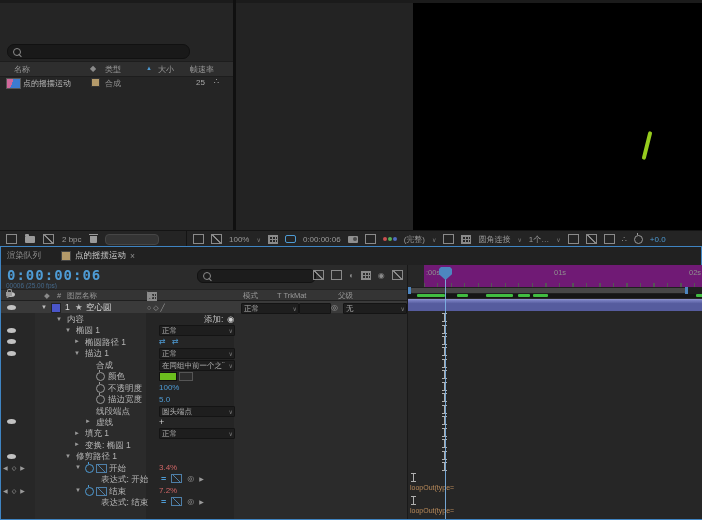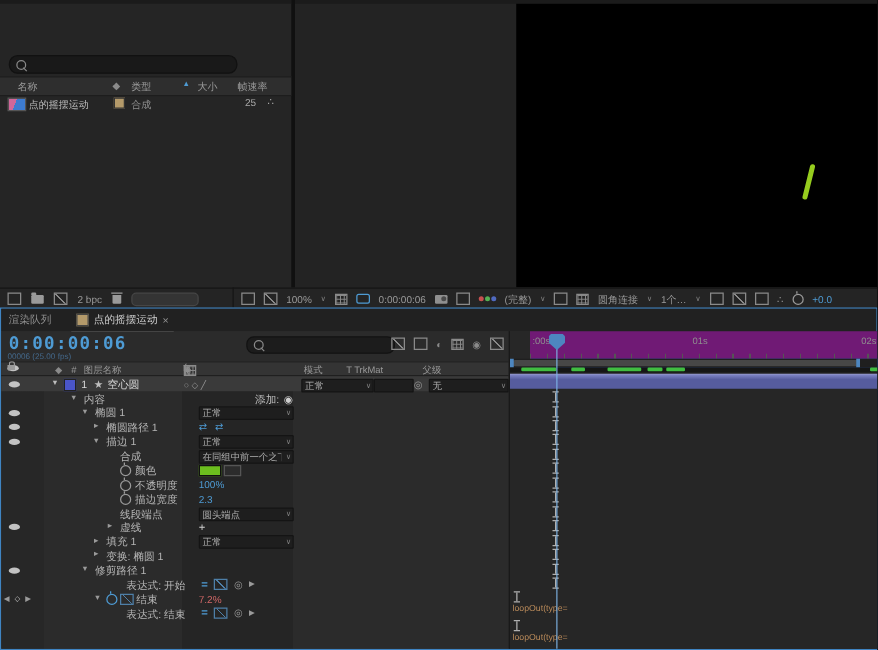--- a/index.html
+++ b/index.html
@@ -310,21 +310,21 @@
 
         <div class="row">
           <span class="swc sw-ico"></span>
           <span class="lbl" style="left:107px">不透明度</span>
           <span class="val blue">100%</span>
         </div>
 
         <div class="row">
           <span class="swc sw-ico"></span>
           <span class="lbl" style="left:107px">描边宽度</span>
-          <span class="val blue">2.3</span>
+          <span class="val blue">5.0</span>
         </div>
 
         <div class="row">
           <span class="lbl" style="left:95px">线段端点</span>
           <span class="dd"><span class="txt">圆头端点</span><span class="chev">∨</span></span>
         </div>
 
 
         <div class="row">
           <span class="eyec eye"></span>
@@ -343,20 +343,32 @@
           <span class="tw" style="left:73px">►</span>
           <span class="lbl" style="left:84px">变换: 椭圆 1</span>
         </div>
 
         <div class="row">
           <span class="eyec eye"></span>
           <span class="tw" style="left:64px">▼</span>
           <span class="lbl" style="left:75px">修剪路径 1</span>
         </div>
 
+        <div class="row">
+          <span class="knav">
+              <span>◀</span>
+              <span class="dia">◇</span>
+              <span>▶</span>
+            </span>
+          <span class="tw" style="left:74px">▼</span>
+          <span class="swc sw-ico blue" style="left:84px"></span>
+          <span class="gico" style="left:95px"></span>
+          <span class="lbl" style="left:108px">开始</span>
+          <span class="val red">3.4%</span>
+        </div>
 
         <div class="row">
           <span class="lbl" style="left:100px">表达式: 开始</span>
           <span class="exicons">
             <span class="eq">=</span>
             <span class="gico" style="position:static"></span>
             <span>◎</span>
             <span style="font-size:6px">▶</span>
           </span>
         </div>

